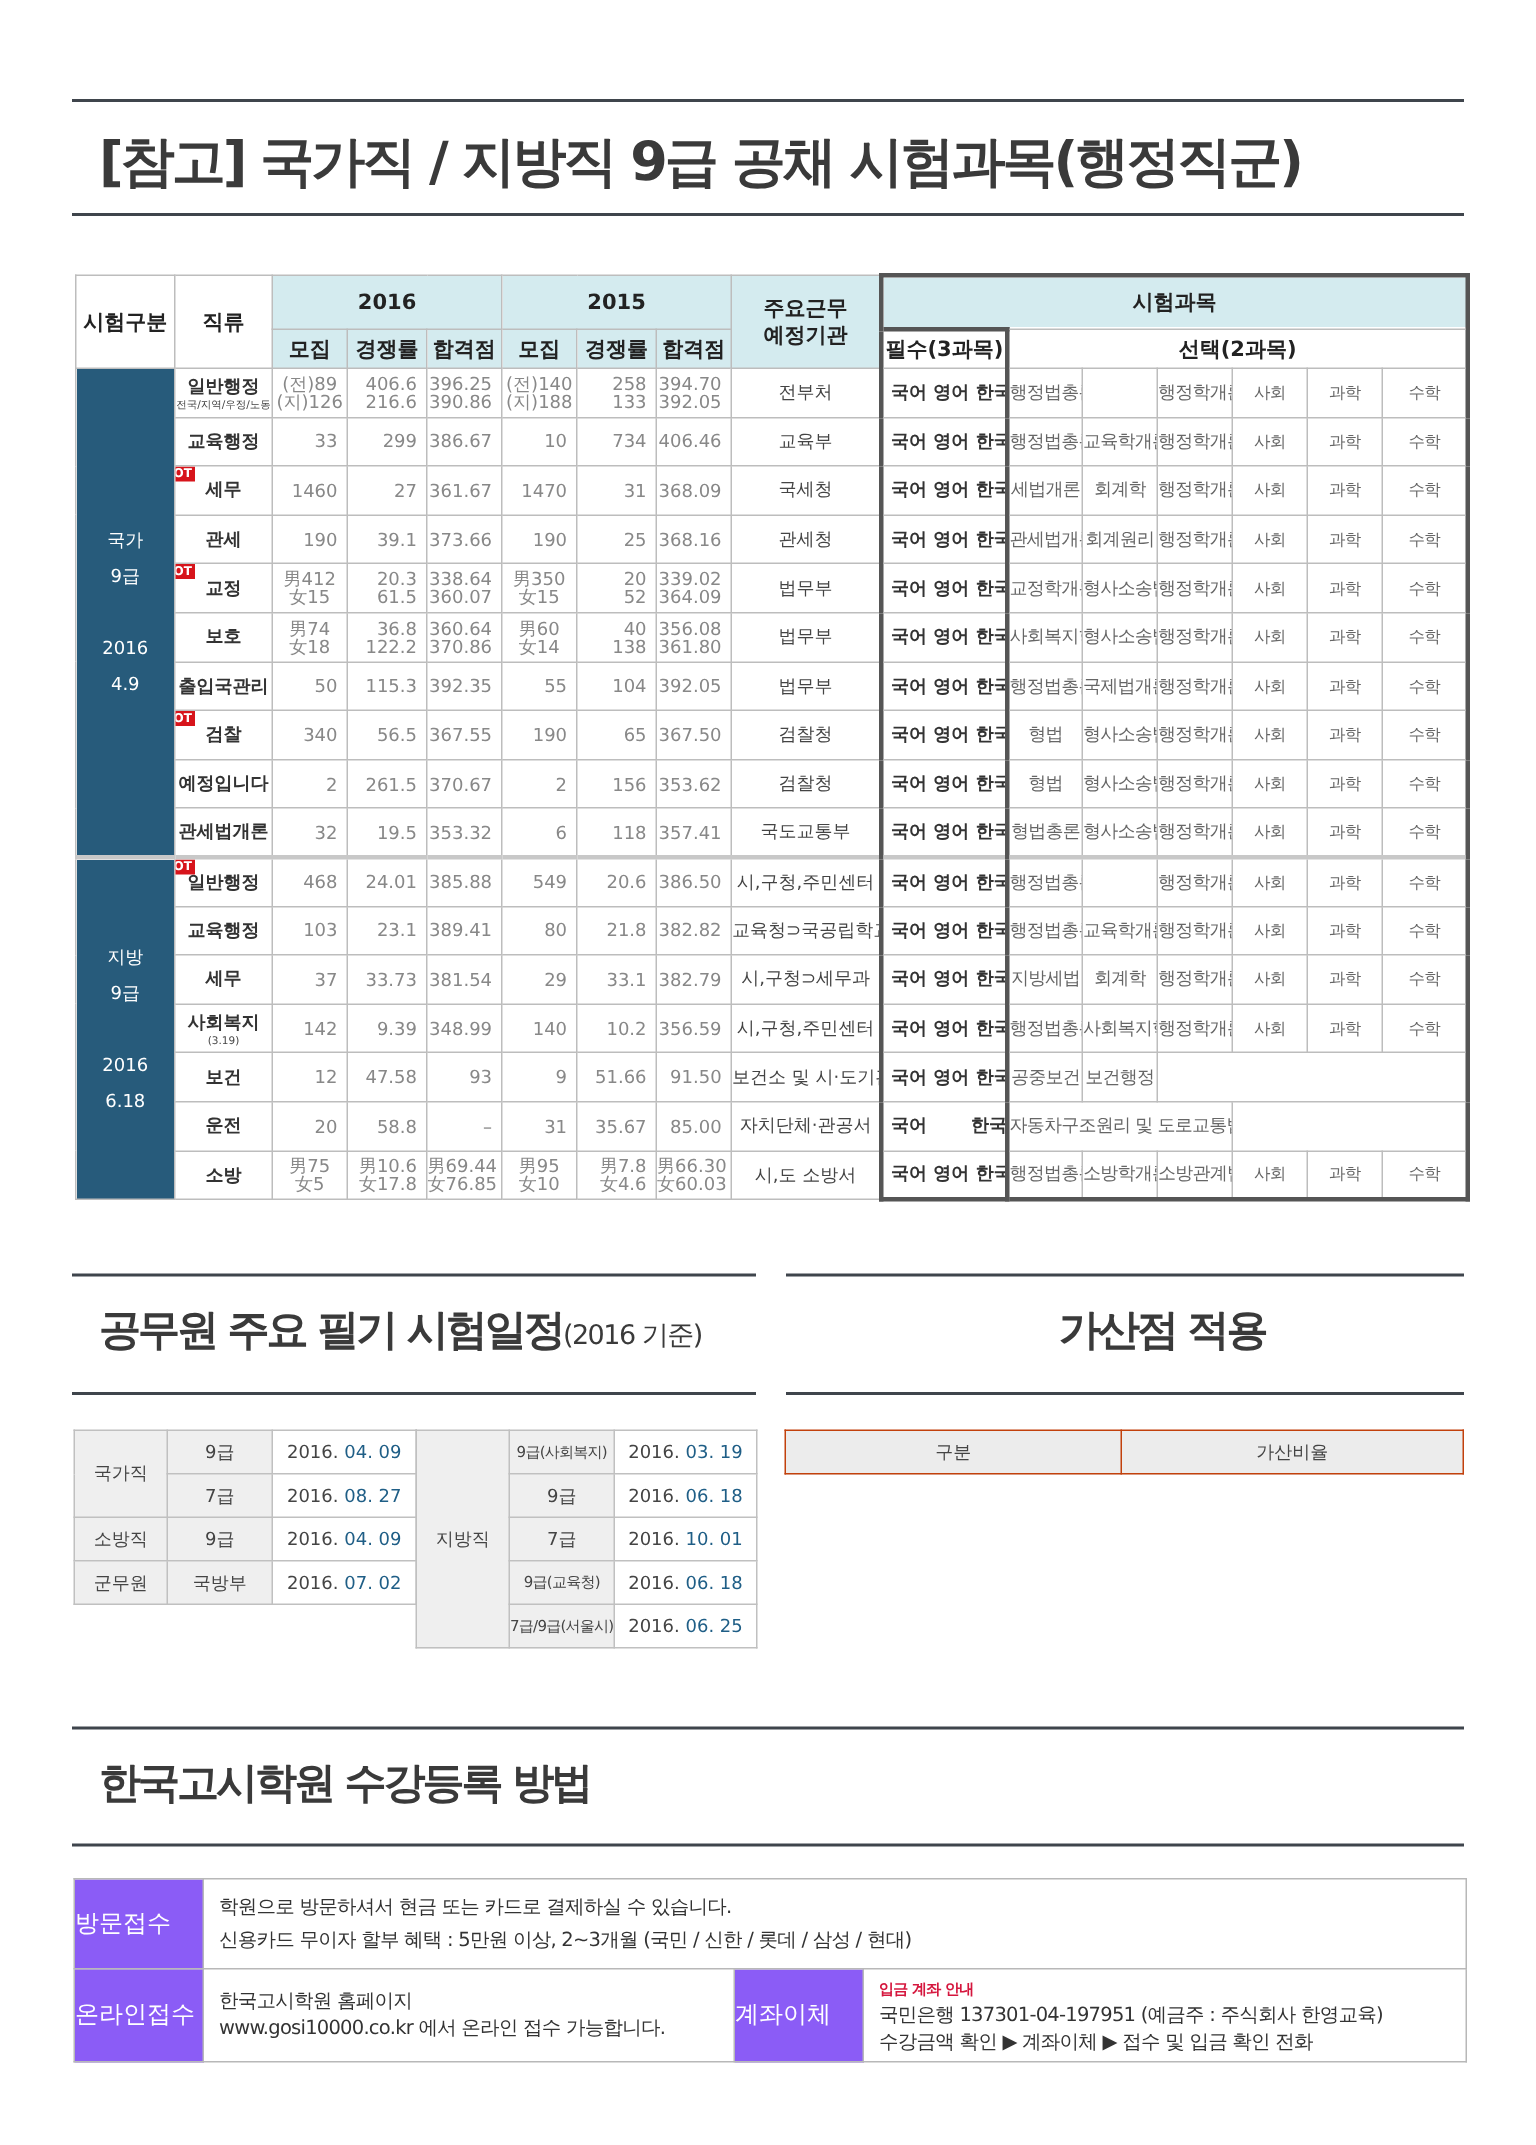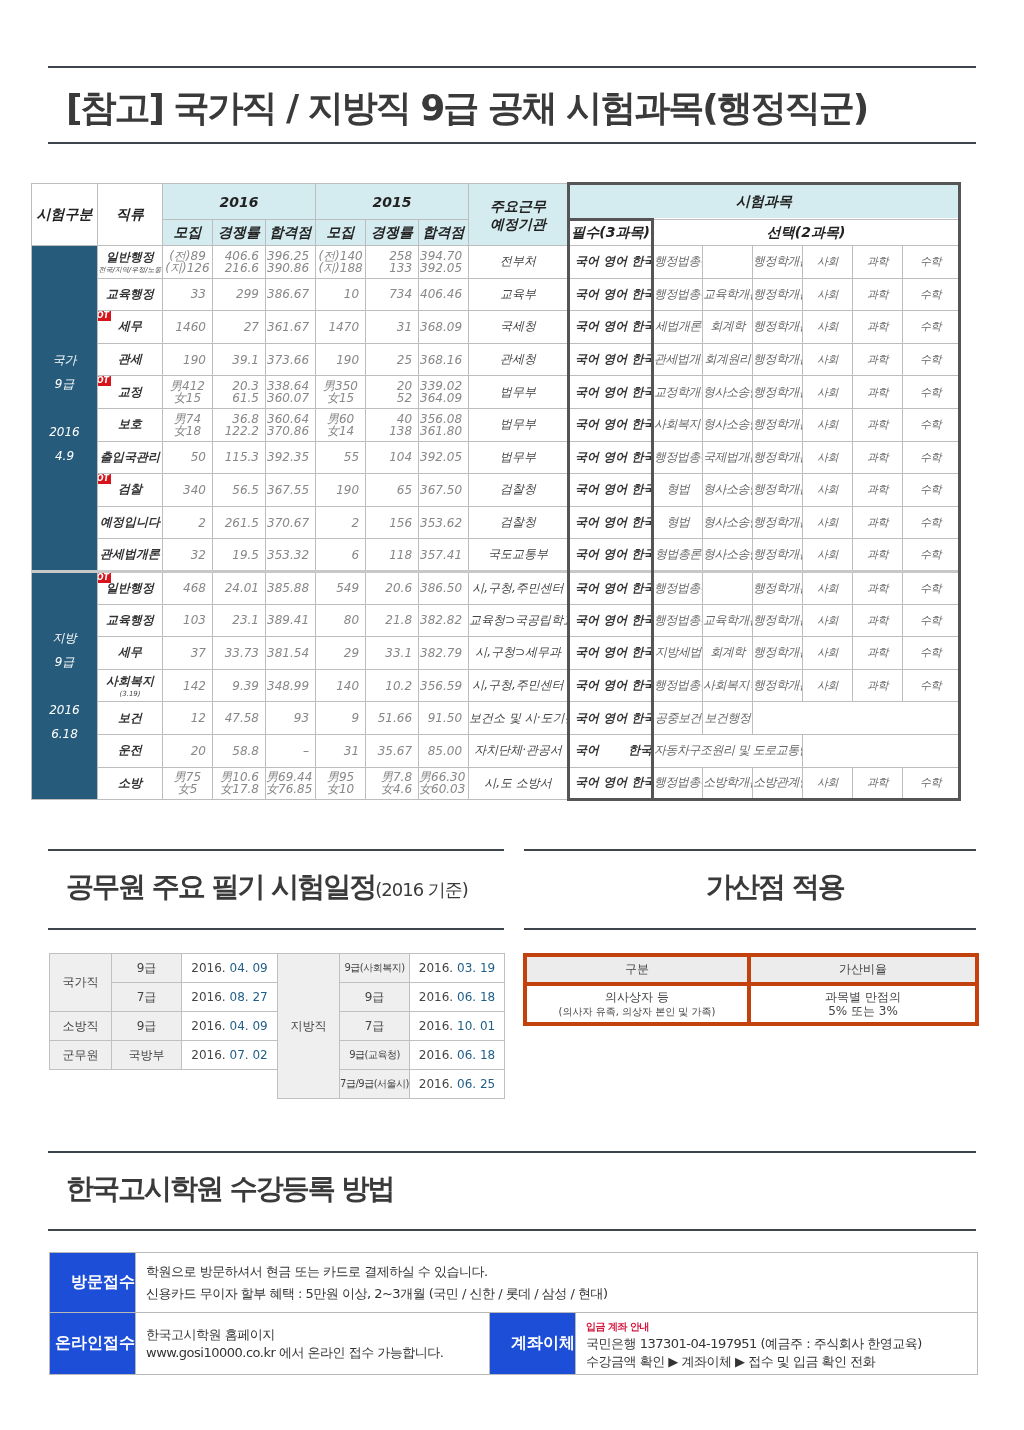--- a/index.html
+++ b/index.html
@@ -3,21 +3,21 @@
 <meta charset="utf-8">
 <style>
   * { box-sizing: border-box; margin: 0; padding: 0; }
   body { width: 1024px; height: 1430px; background: #fff; font-family: "DejaVu Sans", sans-serif; color: #333; position: relative; overflow: hidden; }
   .hr { position: absolute; height: 2px; background: #3f454c; }
   .title { position: absolute; font-family: "DejaVu Sans", sans-serif; color: #3a3a3a; font-weight: bold; letter-spacing: -2px; white-space: nowrap; }
   .title small { font-size: 18px; font-weight: normal; letter-spacing: -1px; }
 
   
   table { border-collapse: collapse; table-layout: fixed; }
-  #main-table { position: absolute; left: 31px; top: 182px; width: 928px; font-style: italic; }
+  #main-table { position: absolute; left: 50px; top: 182px; width: 928px; }
   #main-table td, #main-table th { border: 1px solid #bdbdbd; font-size: 12px; text-align: center; vertical-align: middle; overflow: hidden; white-space: nowrap; }
   #main-table th { font-weight: bold; color: #222; font-size: 14px; }
   .hd-blue { background: #d4ebef; }
   .hd-white { background: #fff; }
   .grp { background: #275b7b; color: #fff; font-size: 17px; line-height: 24px; font-weight: normal; }
   .job { font-weight: bold; color: #333; font-size: 13px; position: relative; }
   .job .sub { display: block; font-size: 7px; font-weight: normal; line-height: 8px; color: #444; }
   .num { color: #888; font-size: 12px; text-align: right !important; padding-right: 6px; line-height: 12px; }
   .num.left { text-align: center !important; padding: 0; }
   .agency { color: #444; font-size: 13px; }
@@ -31,30 +31,30 @@
   #sched-left { position: absolute; left: 49px; top: 953px; width: 228px; }
   #sched-right { position: absolute; left: 277px; top: 953px; width: 227px; }
   #sched-left td, #sched-right td { border: 1px solid #c0c0c0; height: 29px; font-size: 12px; text-align: center; color: #444; }
   .grey { background: #efefef; }
   .date { font-size: 14px; color: #444; background: #fff; }
   .date .blue { color: #1f5e86; }
   .xs { font-size: 10px !important; letter-spacing: -0.5px; }
 
   
   #bonus { position: absolute; left: 523px; top: 953px; width: 452px; }
-  #bonus td, #bonus th { border: 4px solid #c2410c; text-align: center; font-size: 12px; color: #444; }
+  #bonus td, #bonus th { border: 1px solid #c2410c; text-align: center; font-size: 12px; color: #444; }
   #bonus th { background: #ececec; height: 29px; font-weight: normal; }
   #bonus td { height: 40px; line-height: 14px; }
   #bonus .note { font-size: 10px; color: #1f5e86; font-weight: bold; height: 34px; letter-spacing: -0.6px; }
   #bonus .sm { font-size: 10px; }
 
   
   #reg { position: absolute; left: 49px; top: 1252px; width: 928px; }
   #reg td { border: 1px solid #b8b8b8; font-size: 13px; color: #333; }
-  .reg-label { background: #1d4ed8; color: #fff !important; text-align: right; font-size: 16px !important; width: 86px; font-weight: bold; }
+  .reg-label { background: #8b5cf6; color: #fff !important; text-align: left; font-size: 16px !important; width: 86px; }
   .reg-text { padding-left: 10px; line-height: 22px; letter-spacing: -0.5px; }
   .red { color: #d5173e; font-size: 10px; font-weight: bold; line-height: 12px; }
 </style>
 </head>
 <body>
 
 <div class="hr" style="left:48px;top:66px;width:928px;"></div>
 <div class="title" style="left:66px;top:84px;font-size:36px;">[참고] 국가직 / 지방직 9급 공채 시험과목(행정직군)</div>
 <div class="hr" style="left:48px;top:142px;width:928px;"></div>
 
@@ -456,24 +456,20 @@
 <table id="bonus">
   <colgroup>
       <col style="width:224px">
       <col style="width:228px">
     </colgroup>
   <tbody>
       <tr>
     <th>구분</th>
     <th>가산비율</th>
   </tr>
-  <tr>
-    <td><span>의사상자 등</span><br><span class="sm">(의사자 유족, 의상자 본인 및 가족)</span></td>
-    <td><span>과목별 만점의</span><br><span>5% 또는 3%</span></td>
-  </tr>
 </tbody>
   </table>
 
 <div class="hr" style="left:48px;top:1151px;width:928px;"></div>
 <div class="title" style="left:66px;top:1170px;font-size:28px;">한국고시학원 수강등록 방법</div>
 <div class="hr" style="left:48px;top:1229px;width:928px;"></div>
 
 <table id="reg">
   <colgroup>
       <col style="width:86px">

